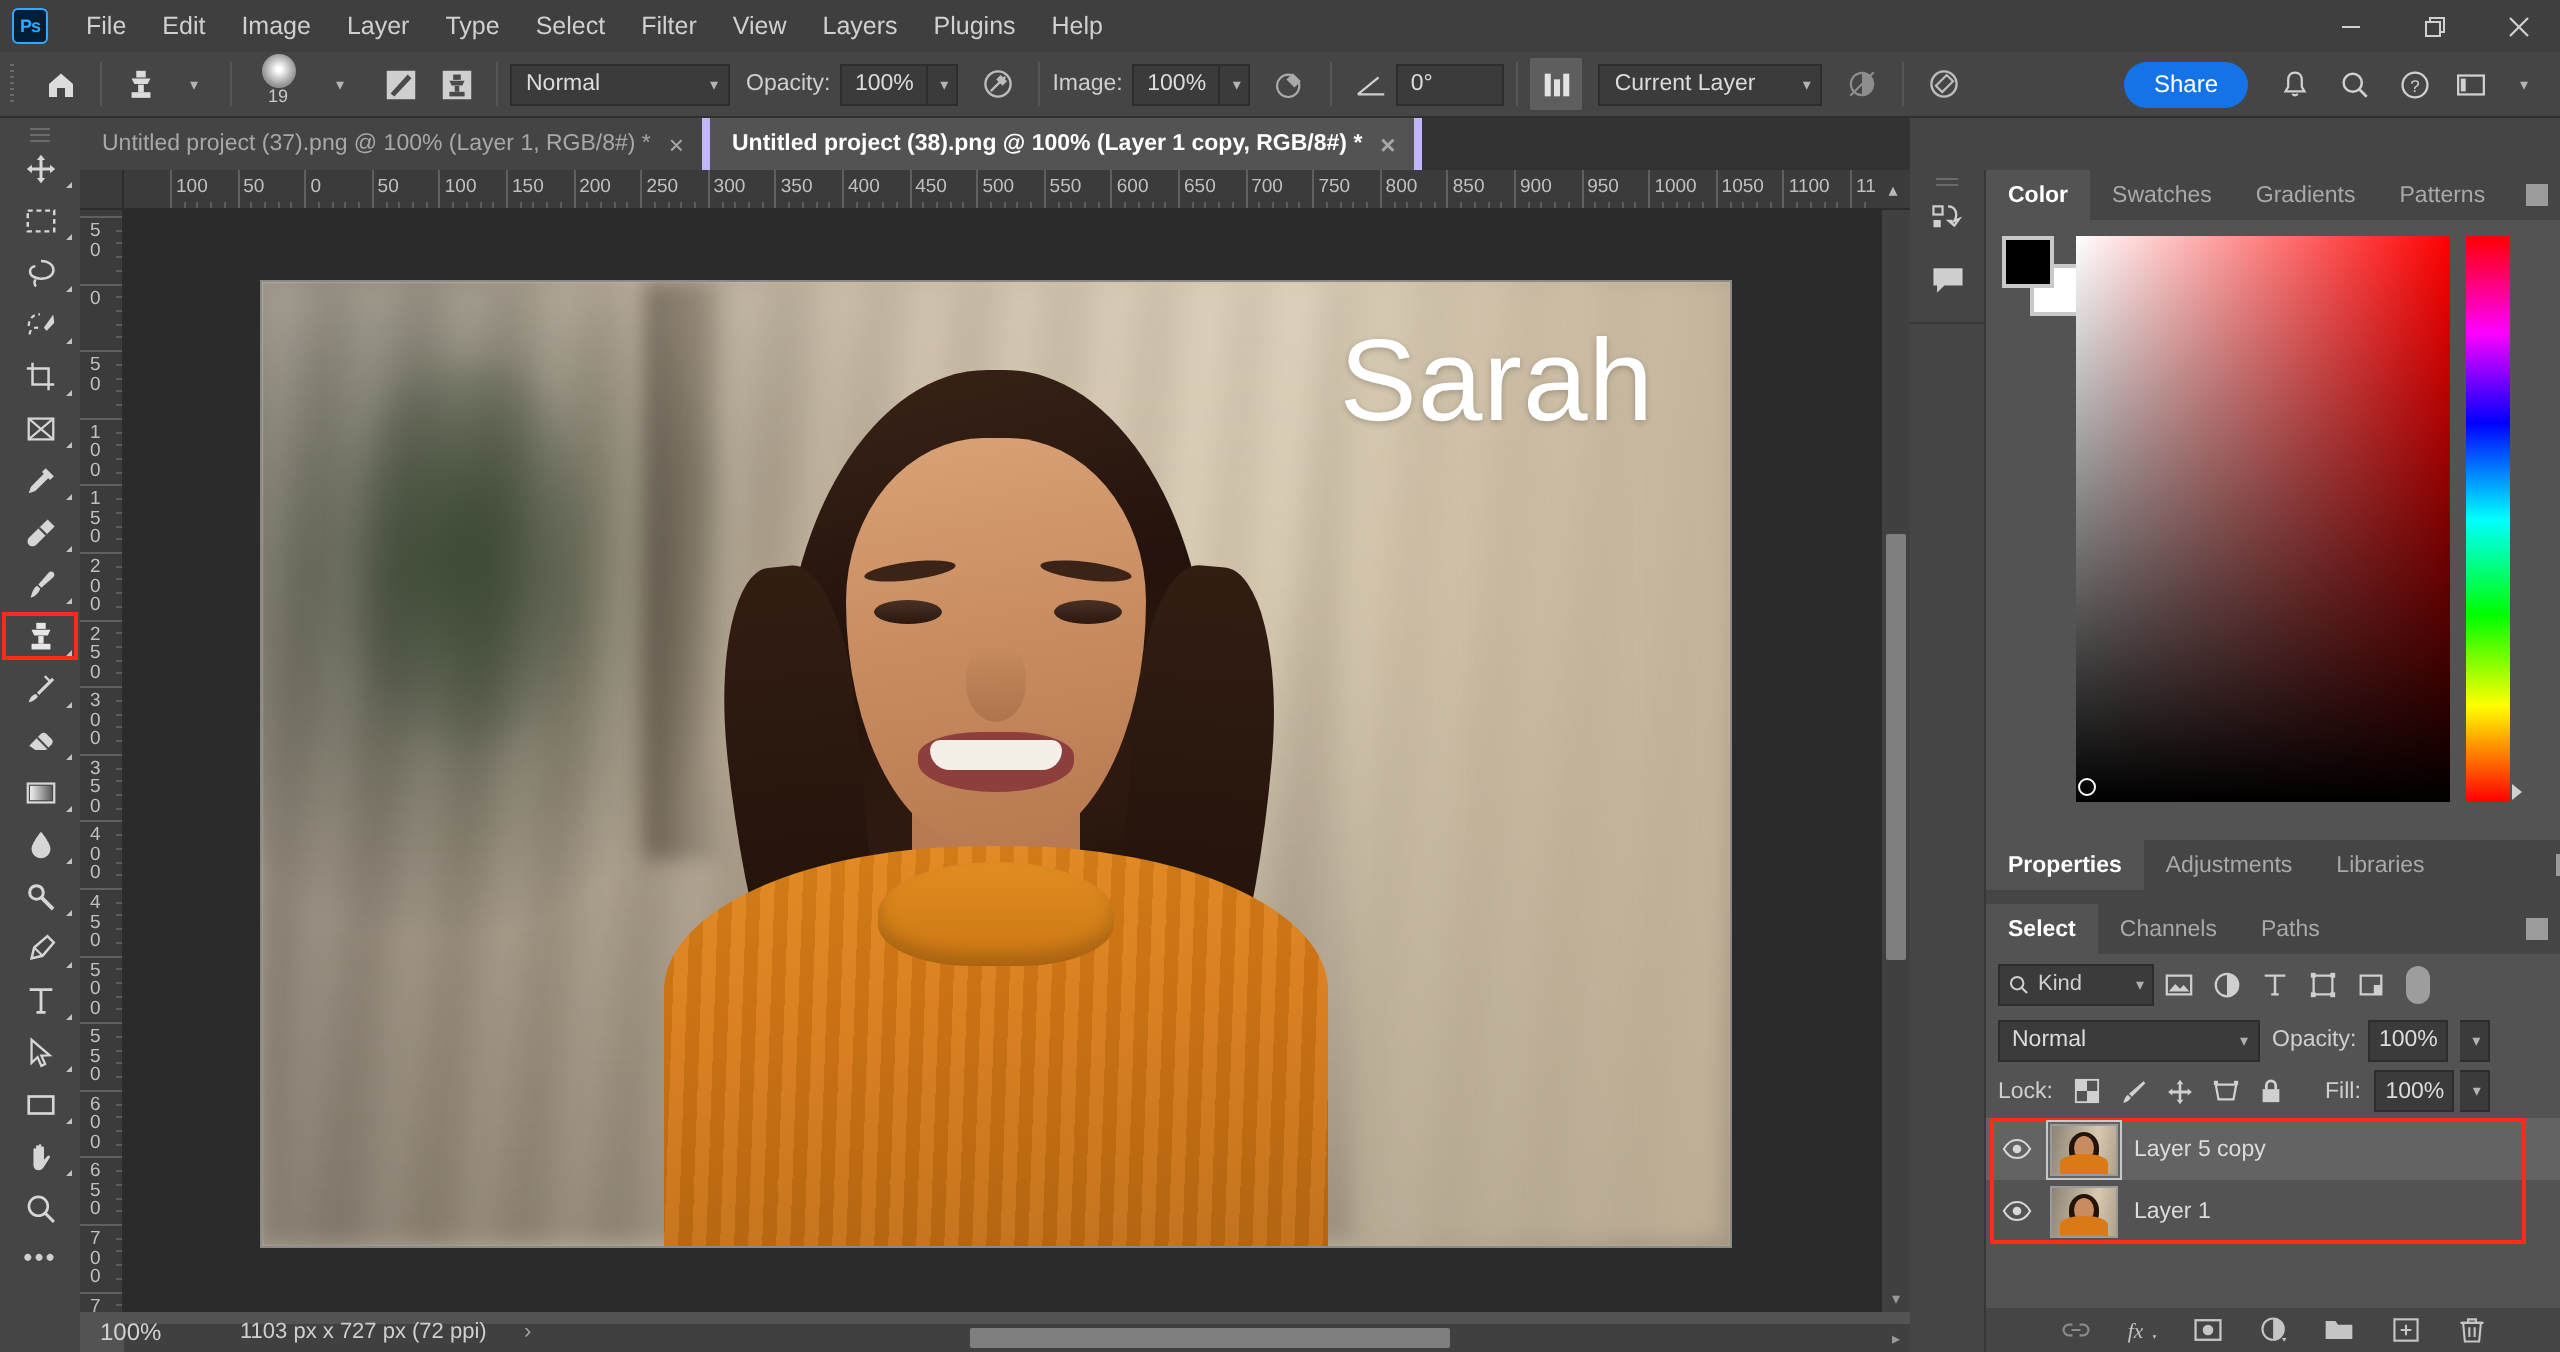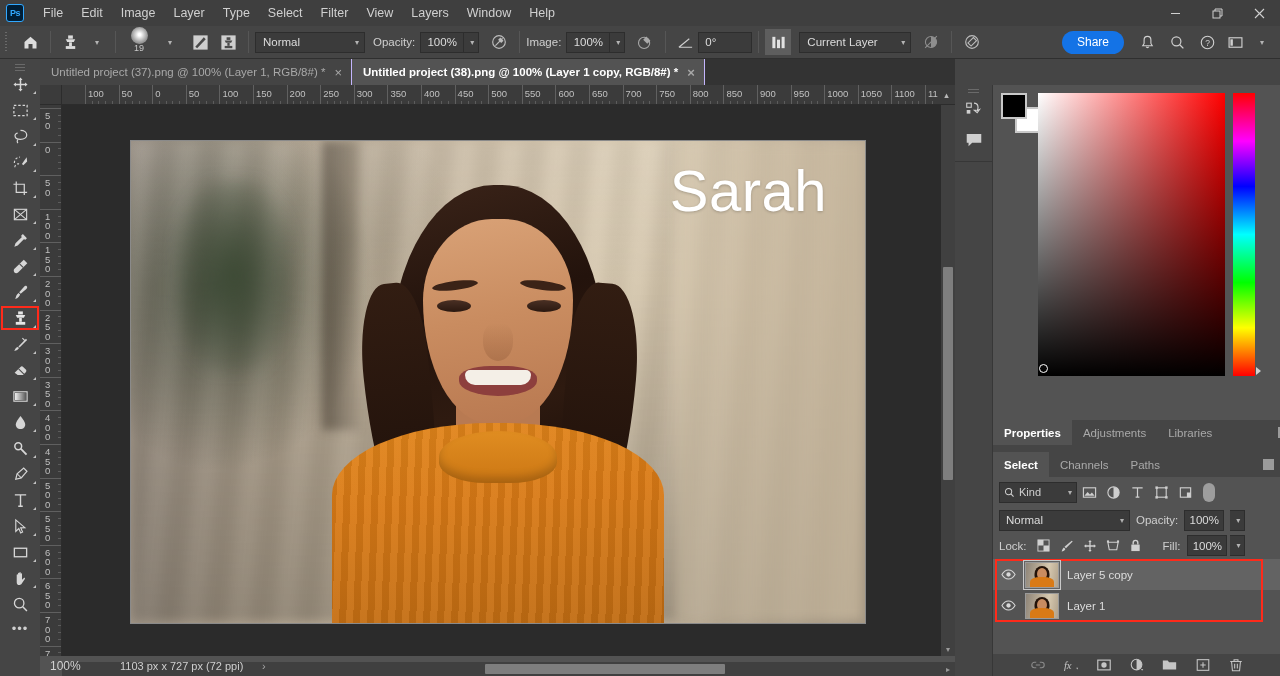--- a/index.html
+++ b/index.html
@@ -76,21 +76,21 @@
   }
 
   
   .tabbar {
     position: absolute; top: 59px; left: 40px; width: 915px; height: 26px;
     background: #333333; display: flex; align-items: stretch;
   }
   .doctab {
     display: flex; align-items: center; gap: 9px;
     padding: 0 9px 0 11px; font-size: 11.5px; color: #a8a8a8;
-    background: #444444; border-right: 1px solid #c4b5fd;
+    background: #444444; border-right: 4px solid #c4b5fd;
   }
   .doctab.active { background: #535353; color: #ffffff; font-weight: bold; }
   .tabclose { font-size: 13px; color: #a8a8a8; line-height: 1; }
 
   
   .dock-collapse {
     position: absolute; top: 59px; left: 955px; width: 38px; height: 26px;
     background: #454545; display: flex; align-items: center; justify-content: center;
     font-size: 10px; color: #b0b0b0;
   }
@@ -326,21 +326,21 @@
     <div class="ps-logo">Ps</div>
     <div class="menu-item">File</div>
     <div class="menu-item">Edit</div>
     <div class="menu-item">Image</div>
     <div class="menu-item">Layer</div>
     <div class="menu-item">Type</div>
     <div class="menu-item">Select</div>
     <div class="menu-item">Filter</div>
     <div class="menu-item">View</div>
     <div class="menu-item">Layers</div>
-    <div class="menu-item">Window</div>
+    <div class="menu-item">Plugins</div>
     <div class="menu-item">Help</div>
 
     <div class="wincontrols">
       <div class="wc">
         <svg width="11" height="11" viewBox="0 0 11 11">
             <rect x="1" y="5" width="9" height="1" fill="#d0d0d0"></rect>
           </svg>
       </div>
       <div class="wc">
         <svg width="11" height="11" viewBox="0 0 11 11">
@@ -1003,20 +1003,27 @@
       </div>
       <div class="md-icon">
         <svg width="20" height="20" viewBox="0 0 22 22">
           <path d="M3 4.5 H19 V14 H9 L5 18 V14 H3 Z" fill="#cfcfcf"></path>
         </svg>
       </div>
       <div class="md-divider"></div>
     </div>
 
     <div class="panel colorpanel">
+      <div class="panel-tabs">
+        <div class="ptab active">Color</div>
+        <div class="ptab">Swatches</div>
+        <div class="ptab">Gradients</div>
+        <div class="ptab">Patterns</div>
+        <div class="pmenu"></div>
+      </div>
       <div class="color-body">
         <div class="fgbg">
           <div class="sw-bg"></div>
           <div class="sw-fg"></div>
         </div>
         <div class="sv-field">
           <div class="sv-marker"></div>
         </div>
         <div class="hue-strip"></div>
         <div class="hue-arrow" style="top:282px"></div>

